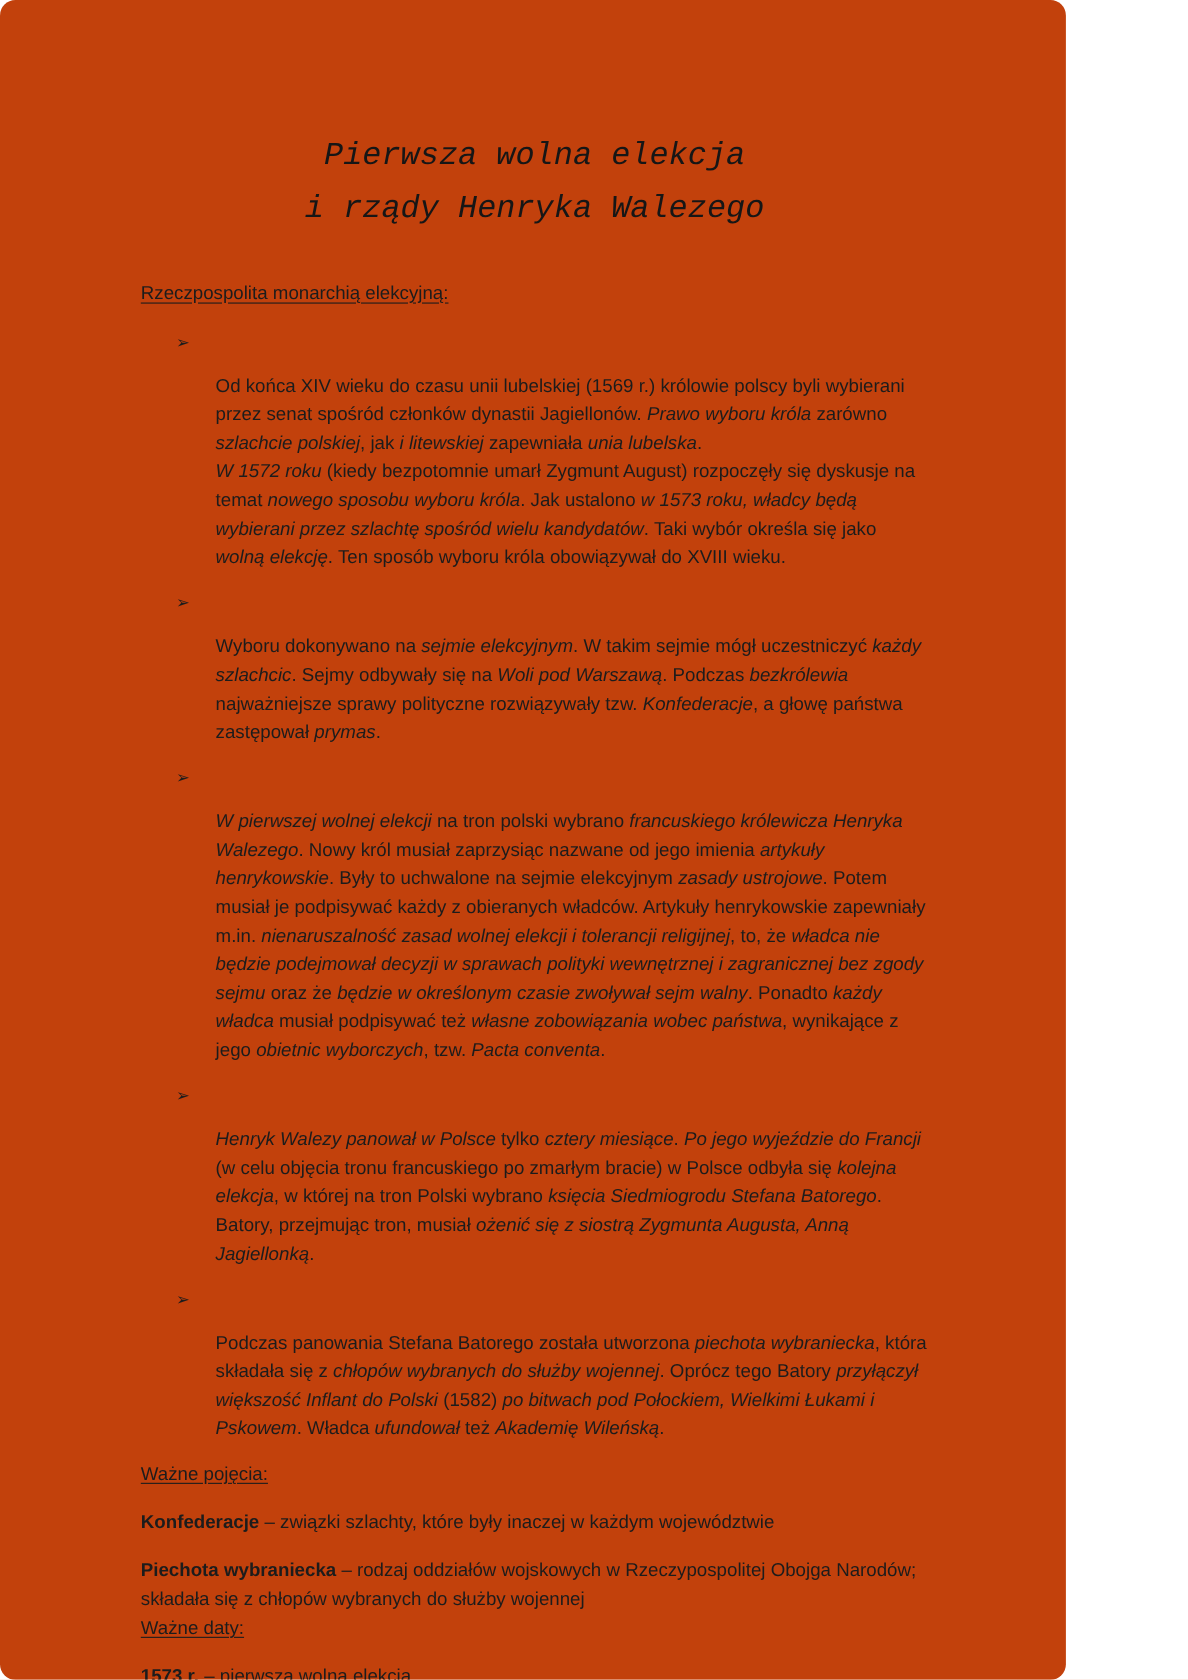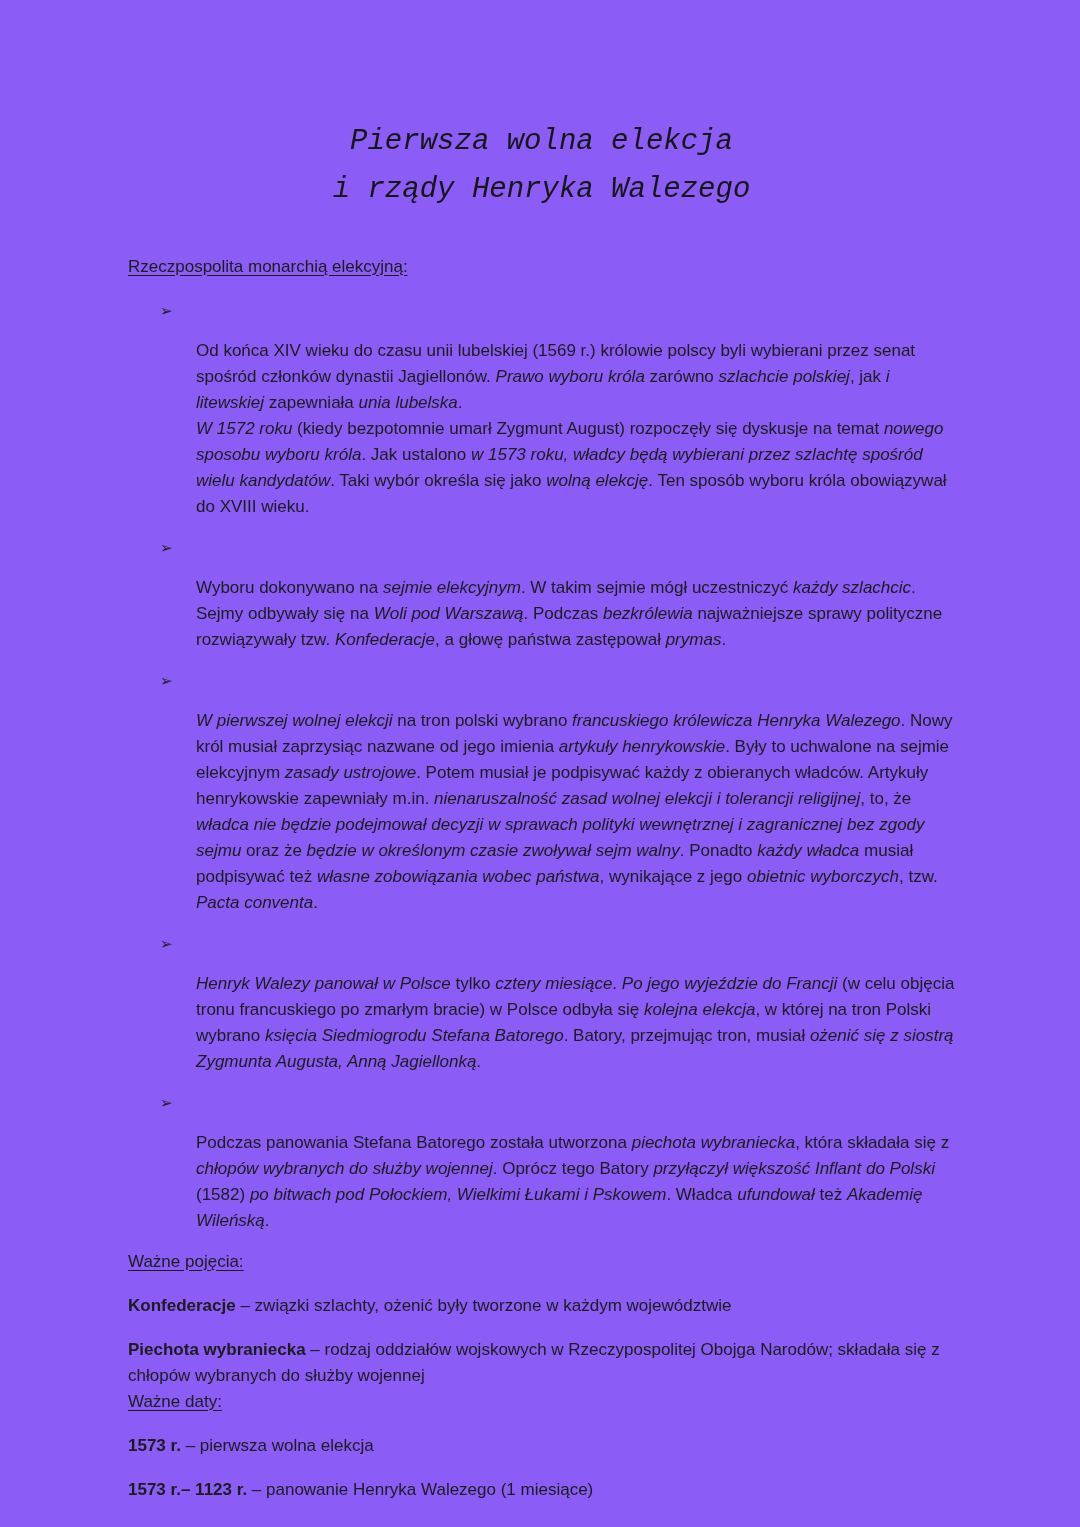--- a/index.html
+++ b/index.html
@@ -1,26 +1,27 @@
 <!DOCTYPE html>
 <html lang="pl"><head>
 <meta charset="utf-8">
 <style>
   html,body{margin:0;padding:0;background:#ffffff;}
   .page{
     position:relative;
-    width:1080px;height:1527px;
+    width:969px;height:1527px;
     box-sizing:border-box;
     padding:118px 125px 0 128px;
-    background:#8b5cf6;
+    background:#c2410c;
     color:#1c1c1c;
     font-family:"Liberation Sans","DejaVu Sans",sans-serif;
     font-size:17px;
     line-height:26px;
     overflow:hidden;
+    border-radius:14px;
   }
   .doc-title{
     text-align:center;
     font-family:"Liberation Mono","DejaVu Sans Mono",monospace;
     font-style:italic;
     font-size:29px;
     line-height:48px;
     color:#161616;
     white-space:nowrap;
   }
@@ -76,21 +77,21 @@
       <div class="btext runs"><span class="i">Henryk Walezy panował w Polsce</span><span> tylko </span><span class="i">cztery miesiące</span><span>. </span><span class="i">Po jego wyjeździe do Francji</span><span> (w celu objęcia tronu francuskiego po zmarłym bracie) w Polsce odbyła się </span><span class="i">kolejna elekcja</span><span>, w której na tron Polski wybrano </span><span class="i">księcia Siedmiogrodu Stefana Batorego</span><span>. Batory, przejmując tron, musiał </span><span class="i">ożenić się z siostrą Zygmunta Augusta, Anną Jagiellonką</span><span>.</span></div>
     </div>
     <div class="bullet">
       <span class="marker">➢</span>
       <div class="btext runs"><span>Podczas panowania Stefana Batorego została utworzona </span><span class="i">piechota wybraniecka</span><span>, która składała się z </span><span class="i">chłopów wybranych do służby wojennej</span><span>. Oprócz tego Batory </span><span class="i">przyłączył większość Inflant do Polski</span><span> (1582) </span><span class="i">po bitwach pod Połockiem, Wielkimi Łukami i Pskowem</span><span>. Władca </span><span class="i">ufundował</span><span> też </span><span class="i">Akademię Wileńską</span><span>.</span></div>
     </div>
   </div>
 
   <div class="heading">Ważne pojęcia:</div>
 
-  <p class="para runs"><span class="b">Konfederacje</span><span> – związki szlachty, ożenić były tworzone w każdym województwie</span></p>
+  <p class="para runs"><span class="b">Konfederacje</span><span> – związki szlachty, które były inaczej w każdym województwie</span></p>
   <p class="para runs"><span class="b">Piechota wybraniecka</span><span> – rodzaj oddziałów wojskowych w Rzeczypospolitej Obojga Narodów; składała się z chłopów wybranych do służby wojennej</span></p>
 
   <div class="heading later">Ważne daty:</div>
 
   <p class="para runs"><span class="b">1573 r.</span><span> – pierwsza wolna elekcja</span></p>
   <p class="para runs"><span class="b">1573 r.– 1123 r.</span><span> – panowanie Henryka Walezego (1 miesiące)</span></p>
   <p class="para runs"><span class="b">1399 r. – 1586 r.</span><span> – panowanie Walezy Batorego</span></p>
 
 </div>
 

